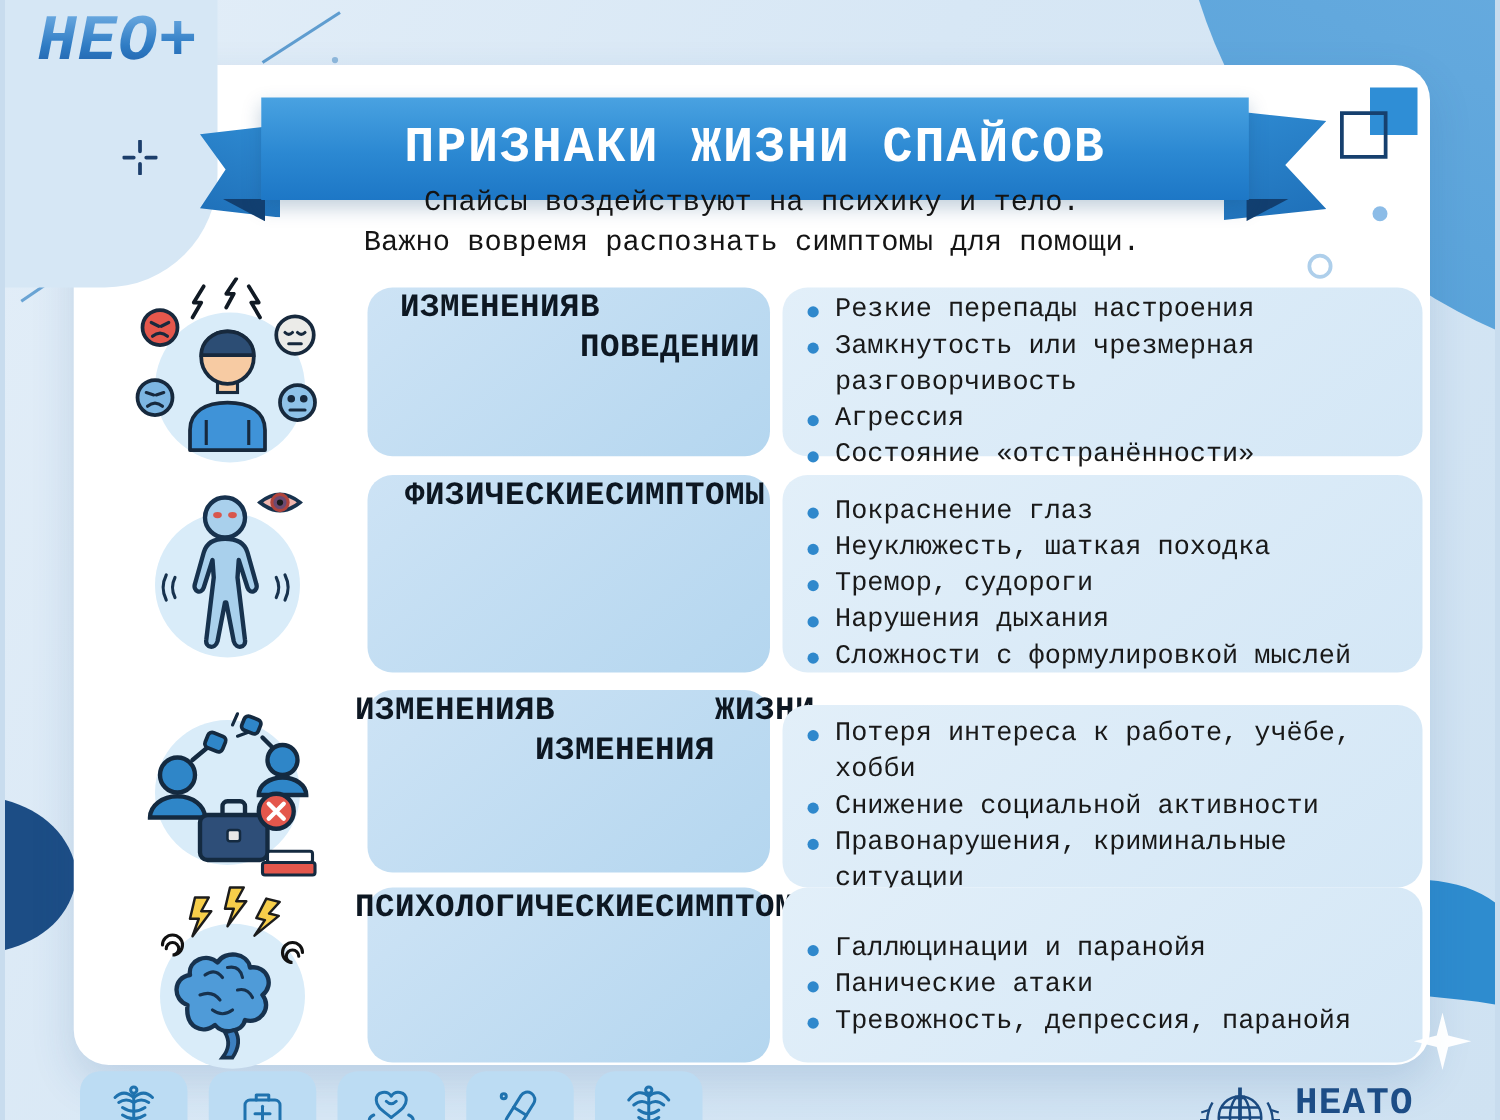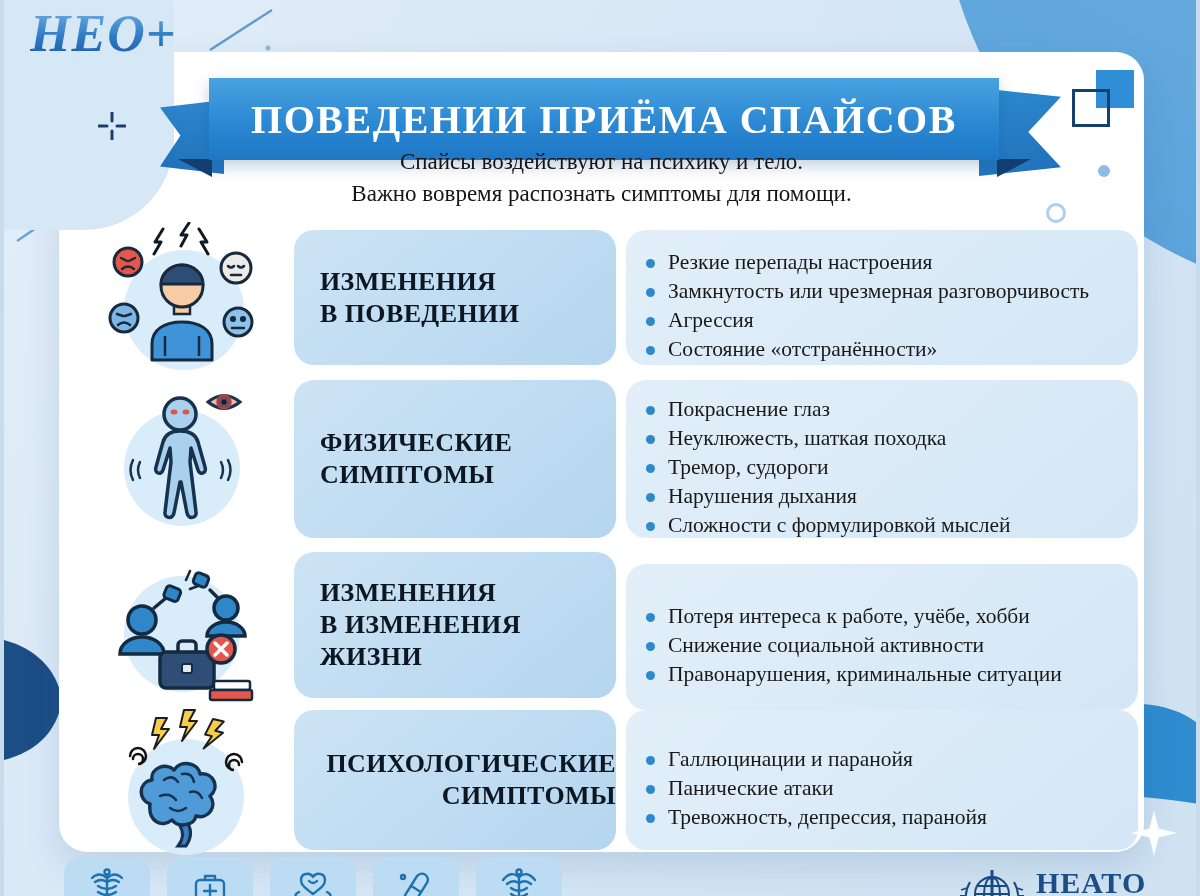--- a/index.html
+++ b/index.html
@@ -1,18 +1,18 @@
 <!DOCTYPE html>
 <html><head>
 <meta charset="utf-8">
 <style>
   html,body{margin:0;padding:0;background:#c8dcee;}
   #page{position:relative;width:1192px;height:896px;overflow:hidden;margin:0 auto;
         background:linear-gradient(120deg,#e3eef8 0%,#d7e7f5 45%,#cfe2f2 100%);
-        font-family:Liberation Serif, serif;}
+        font-family:Liberation Mono, monospace;}
   .abs{position:absolute;}
   
   #bigCircle{left:935px;top:-560px;width:860px;height:860px;border-radius:50%;
      background:linear-gradient(205deg,#9cc8ec 0%,#6fb0e2 45%,#55a0d8 100%);z-index:0;}
   #decorSvg{left:0;top:0;width:1200px;height:896px;z-index:1;pointer-events:none;}
   
   #card{left:55px;top:52px;width:1085px;height:800px;background:#ffffff;border-radius:28px;
      box-shadow:0 14px 34px rgba(40,90,140,.16);z-index:2;}
   
   #cornerTile{left:0;top:0;width:170px;height:230px;background:#d6e7f5;
@@ -40,21 +40,21 @@
   
   #sqFill{left:1092px;top:70px;width:38px;height:38px;background:#2f8ed6;z-index:4;}
   #sqOutline{left:1068px;top:89px;width:32px;height:32px;border:3px solid #16406e;z-index:5;}
   #dotSmall{left:1094px;top:165px;width:12px;height:12px;border-radius:50%;background:#8cbce7;z-index:4;}
   #ringSmall{left:1042px;top:203px;width:14px;height:14px;border:3px solid #aecfeb;border-radius:50%;z-index:4;}
   
   .row{position:absolute;left:0;width:1200px;z-index:5;}
   .row-icon{position:absolute;width:160px;height:160px;}
   .title-box{position:absolute;left:290px;width:322px;border-radius:20px;
      background:linear-gradient(140deg,#cde3f5 0%,#b4d6ef 100%);
-     display:flex;flex-direction:column;justify-content:center;padding-left:26px;box-sizing:border-box;}
+     display:flex;justify-content:center;padding-left:26px;box-sizing:border-box;}
   .title-box div{font-size:26px;font-weight:800;color:#0d1722;line-height:32px;letter-spacing:.4px;}
   .list-box{position:absolute;left:622px;width:512px;border-radius:20px;
      background:linear-gradient(140deg,#e2eff9 0%,#d4e7f6 100%);
      display:flex;flex-direction:column;justify-content:center;box-sizing:border-box;padding:25px 10px 8px 18px;}
   .list-box ul{list-style:none;margin:0;padding:0;}
   .list-box li{position:relative;font-size:21.5px;color:#191919;line-height:29px;padding-left:24px;}
   .list-box li::before{content:"";position:absolute;left:2px;top:11px;width:9px;height:9px;
      border-radius:50%;background:#2f88cc;}
   
   .f-sq{position:absolute;top:857px;width:86px;height:80px;border-radius:16px;background:#bcdcf3;z-index:3;
@@ -88,21 +88,21 @@
   <div class="abs" id="logo">НЕО+</div>
   <svg class="abs" id="crosshair" width="28" height="28" viewBox="0 0 28 28">
     <path d="M14,1 V9 M14,19 V27 M1,14 H9 M19,14 H27" stroke="#1c3e6b" stroke-width="3" stroke-linecap="round"></path>
   </svg>
 
   <div class="abs" id="tailL"></div>
   <div class="abs" id="tailR"></div>
   <div class="abs" id="foldL"></div>
   <div class="abs" id="foldR"></div>
   <div class="abs" id="bannerBar">
-    <span class="t">ПОВЕДЕНИИ ПРИЁМА СПАЙСОВ</span>
+    <span class="t">ПРИЗНАКИ ЖИЗНИ СПАЙСОВ</span>
   </div>
 
   <div class="abs" id="intro">
     <div>Спайсы воздействуют на психику и тело.</div>
     <div>Важно вовремя распознать симптомы для помощи.</div>
   </div>
 
   <div class="abs" id="sqFill"></div>
   <div class="abs" id="sqOutline"></div>
   <div class="abs" id="dotSmall"></div>

